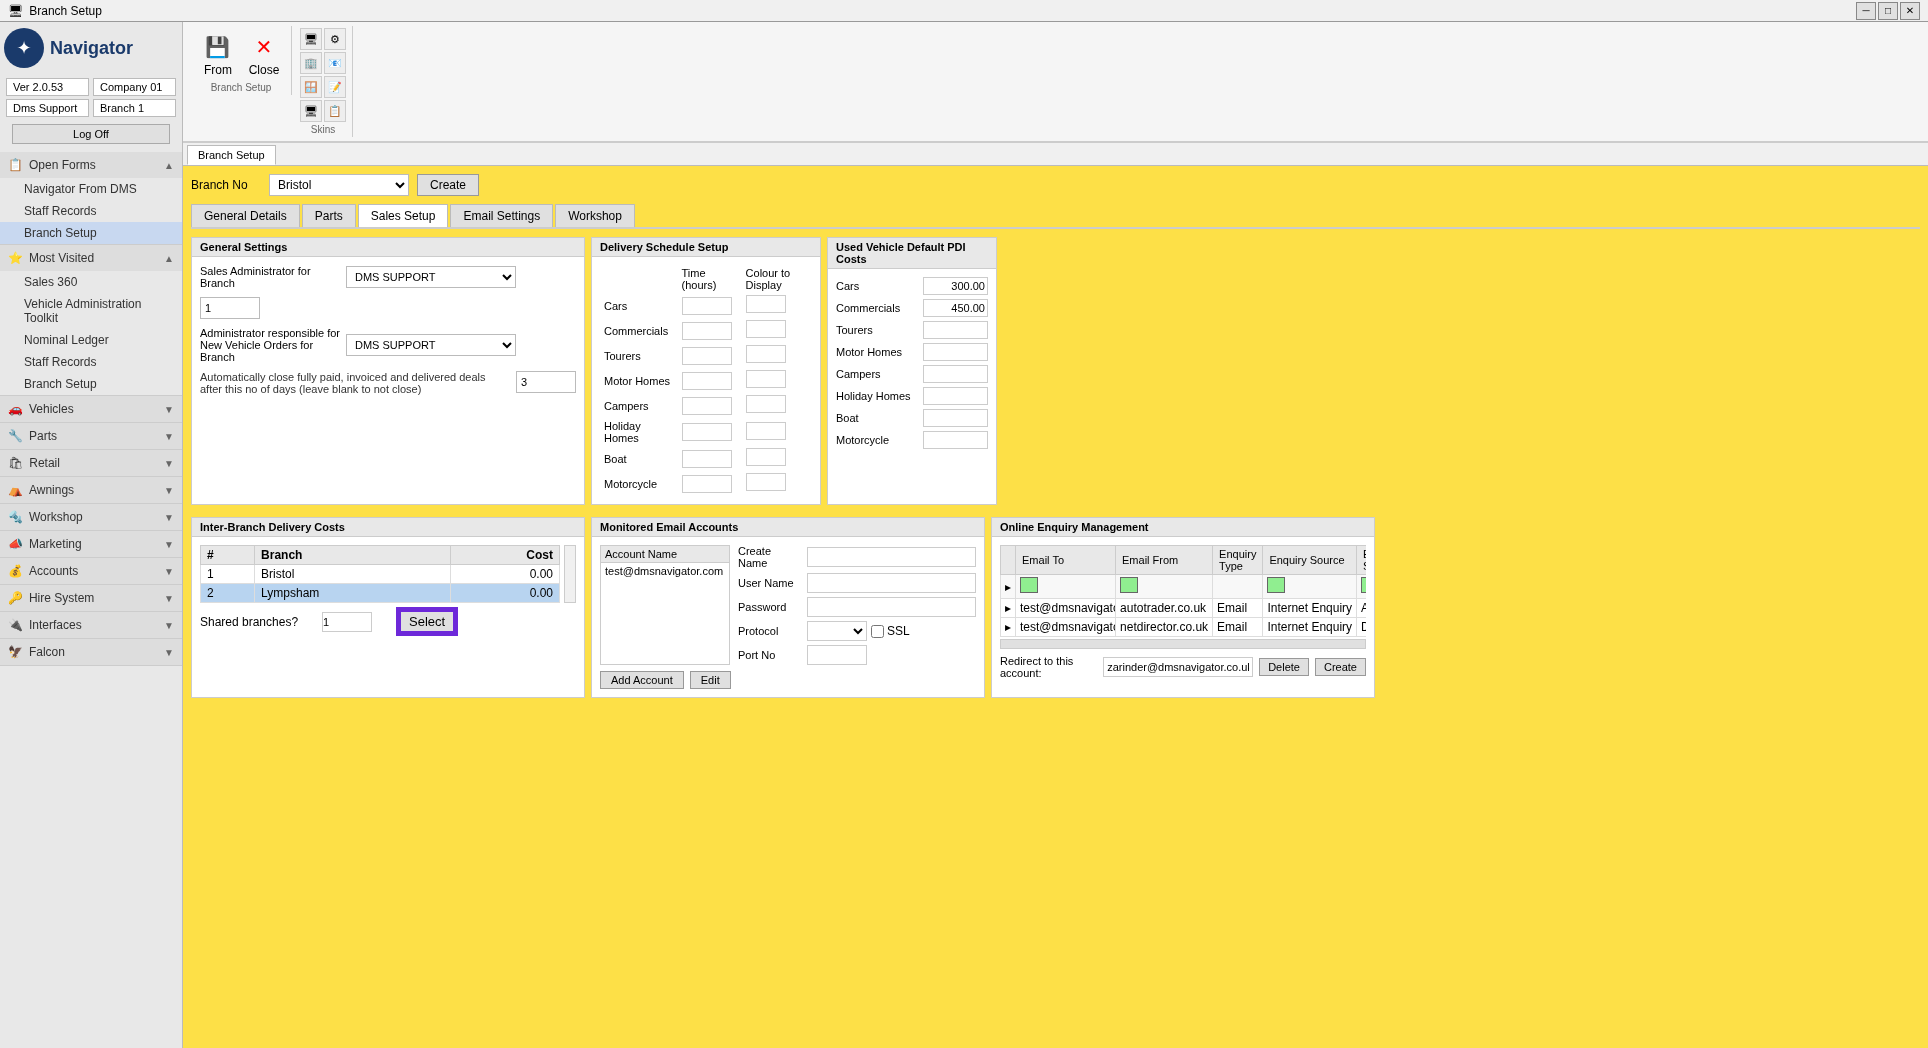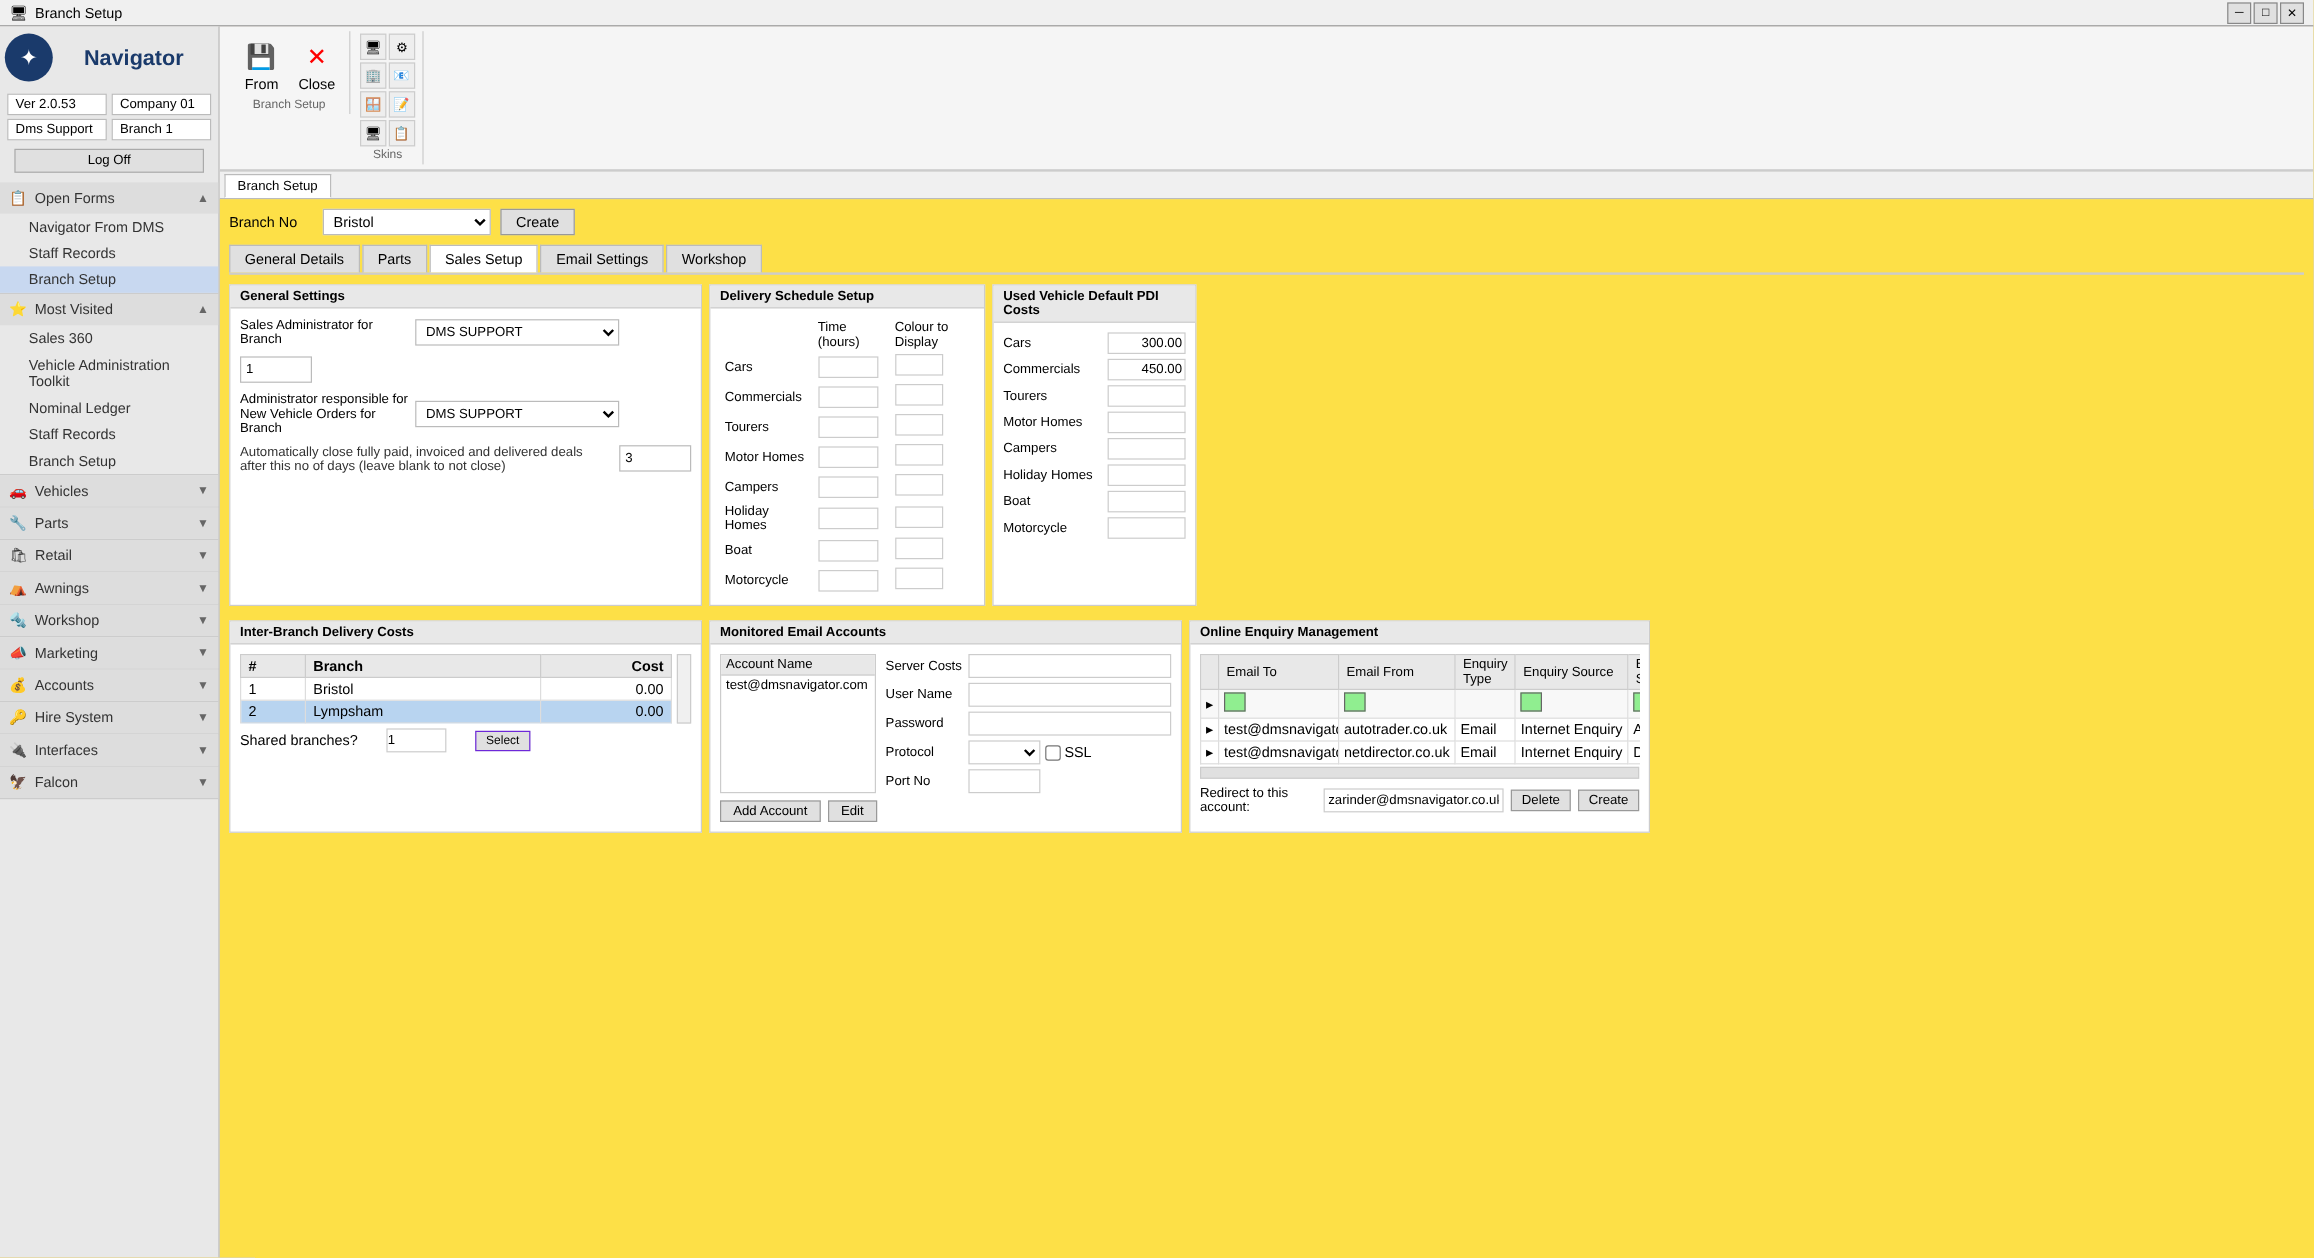--- a/index.html
+++ b/index.html
@@ -11,21 +11,21 @@
     .title-bar-right { display: flex; gap: 2px; }
     .title-btn { width: 20px; height: 18px; border: 1px solid #888; background: #e0e0e0; cursor: pointer; display: flex; align-items: center; justify-content: center; font-size: 10px; }
     
     
     .app-container { display: flex; height: calc(1048px - 22px); }
     
     
     .sidebar { width: 183px; background: #e8e8e8; border-right: 1px solid #bbb; display: flex; flex-direction: column; overflow-y: auto; }
     .logo-area { display: flex; align-items: center; gap: 6px; padding: 6px 4px; }
     .logo-icon { width: 40px; height: 40px; background: #1a3a6b; border-radius: 50%; display: flex; align-items: center; justify-content: center; color: white; font-size: 18px; }
-    .logo-text { font-size: 18px; font-weight: bold; color: #1a3a6b; margin-left: 20px; }
+    .logo-text { font-size: 18px; font-weight: bold; color: #1a3a6b; }
     .sidebar-meta { padding: 4px 6px; display: flex; flex-direction: column; gap: 3px; }
     .meta-row { display: flex; gap: 4px; }
     .meta-box { background: white; border: 1px solid #bbb; padding: 2px 6px; font-size: 11px; flex: 1; }
     .log-off-btn { margin: 4px 6px; background: #e0e0e0; border: 1px solid #aaa; padding: 3px 10px; cursor: pointer; font-size: 11px; }
     
     
     .sidebar-section { border-bottom: 1px solid #ccc; }
     .sidebar-section-header { display: flex; align-items: center; justify-content: space-between; padding: 6px 8px; background: #ddd; cursor: pointer; }
     .sidebar-section-header .section-title { display: flex; align-items: center; gap: 6px; font-size: 12px; color: #333; }
     .sidebar-item { padding: 4px 8px 4px 24px; cursor: pointer; color: #333; }
@@ -92,21 +92,21 @@
     
     .inter-branch { width: 394px; }
     .branch-table { width: 100%; border-collapse: collapse; font-size: 11px; }
     .branch-table th { background: #e8e8e8; border: 1px solid #ccc; padding: 2px 6px; text-align: left; }
     .branch-table td { border: 1px solid #ddd; padding: 2px 6px; }
     .branch-table tr.selected { background: #b8d4f0; }
     
     
     .shared-row { display: flex; align-items: center; gap: 24px; margin-top: 4px; }
     .shared-input { border: 1px solid #ccc; background: white; width: 50px; height: 20px; font-size: 11px; }
-    .select-btn { padding: 2px 8px; background: #e0e0e0; border: 1px solid #6d28d9; cursor: pointer; font-size: 10px; }
+    .select-btn { padding: 2px 8px; background: #e0e0e0; border: 5px solid #6d28d9; cursor: pointer; font-size: 13px; }
     
     
     .email-accounts { width: 394px; }
     .email-accounts-inner { display: flex; gap: 8px; }
     .account-list { width: 130px; border: 1px solid #ccc; background: white; min-height: 80px; }
     .account-list-header { background: #e8e8e8; border-bottom: 1px solid #ccc; padding: 2px 4px; font-size: 11px; }
     .account-list-item { padding: 2px 4px; font-size: 11px; }
     .account-form { flex: 1; display: flex; flex-direction: column; gap: 4px; }
     .account-form-row { display: flex; align-items: center; gap: 4px; }
     .account-form-label { font-size: 11px; width: 65px; }
@@ -522,21 +522,21 @@
         <div class="panel email-accounts">
           <div class="panel-title">Monitored Email Accounts</div>
           <div class="panel-content">
             <div class="email-accounts-inner">
               <div class="account-list">
                 <div class="account-list-header">Account Name</div>
                 <div class="account-list-item">test@dmsnavigator.com</div>
               </div>
               <div class="account-form">
                 <div class="account-form-row">
-                  <span class="account-form-label">Server Costs</span>
+                  <span class="account-form-label">Create Name</span>
                   <input class="account-form-input" style="">
                 </div>
                 <div class="account-form-row">
                   <span class="account-form-label">User Name</span>
                   <input class="account-form-input" style="">
                 </div>
                 <div class="account-form-row">
                   <span class="account-form-label">Password</span>
                   <input class="account-form-input" type="password" style="">
                 </div>

